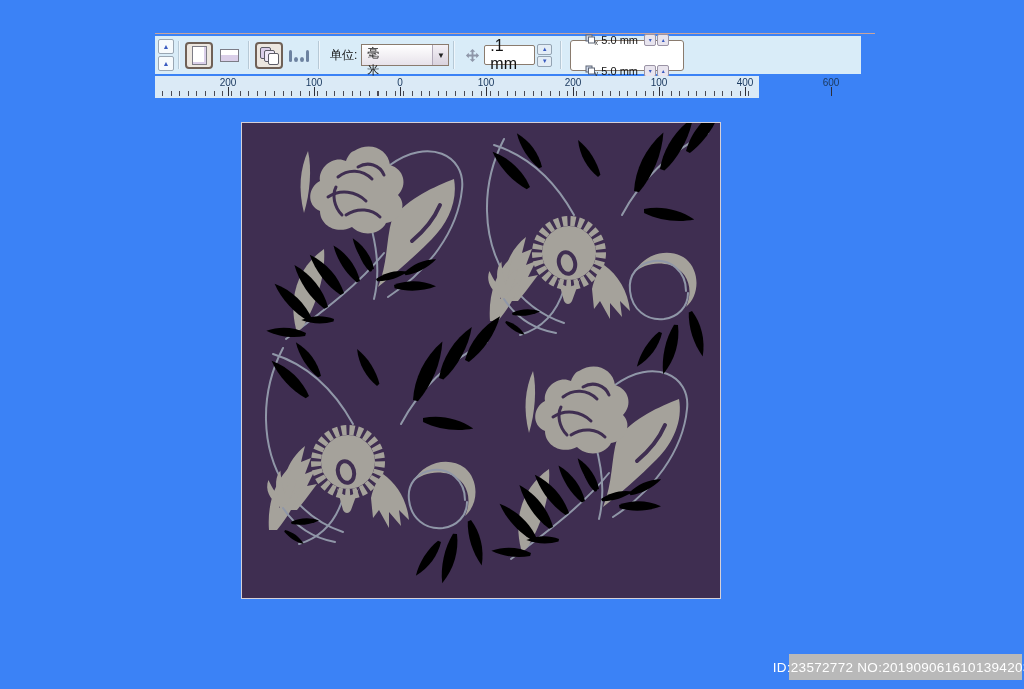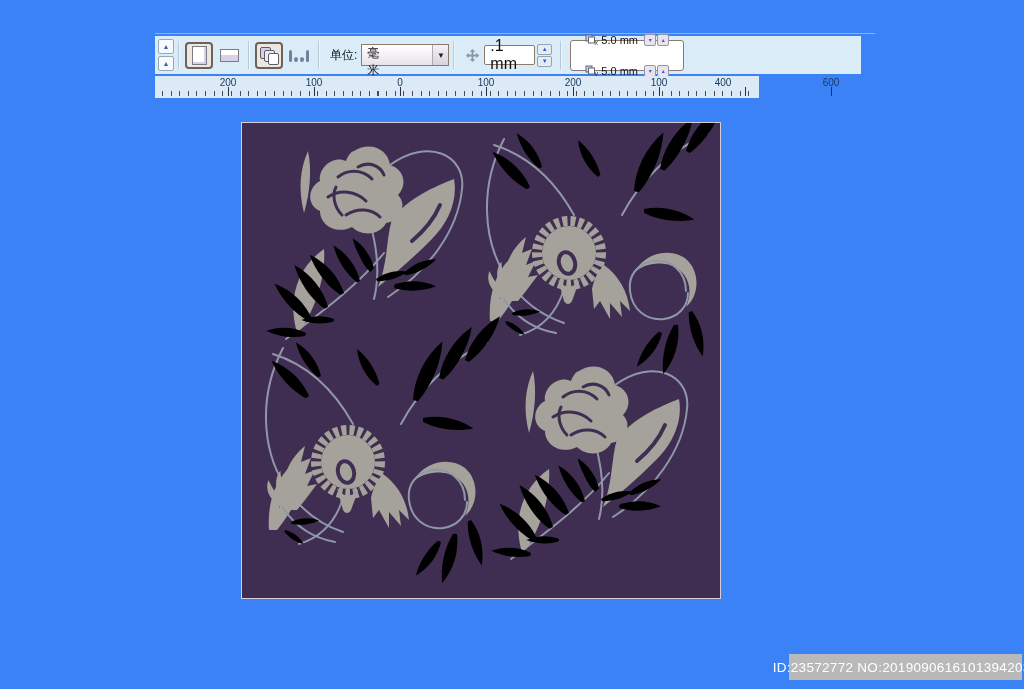--- a/index.html
+++ b/index.html
@@ -167,21 +167,21 @@
       <span class="ruler-label" style="left: 159px;">100</span>
       <div class="ruler-major" style="left: 159px;"></div>
       <span class="ruler-label" style="left: 245px;">0</span>
       <div class="ruler-major" style="left: 245px;"></div>
       <span class="ruler-label" style="left: 331px;">100</span>
       <div class="ruler-major" style="left: 331px;"></div>
       <span class="ruler-label" style="left: 418px;">200</span>
       <div class="ruler-major" style="left: 418px;"></div>
       <span class="ruler-label" style="left: 504px;">100</span>
       <div class="ruler-major" style="left: 504px;"></div>
-      <span class="ruler-label" style="left: 568px;">400</span>
+      <span class="ruler-label" style="left: 590px;">400</span>
       <div class="ruler-major" style="left: 590px;"></div>
       <span class="ruler-label" style="left: 676px;">600</span>
       <div class="ruler-major" style="left: 676px;"></div>
     </div>
 
   <div class="canvas">
     <svg viewBox="0 0 478 475" preserveAspectRatio="none">
       <defs>
         <path id="leaf" d="M0,0 C6,-14 18,-26 34,-32 C28,-18 16,-5 3,2 Z"></path>
 

